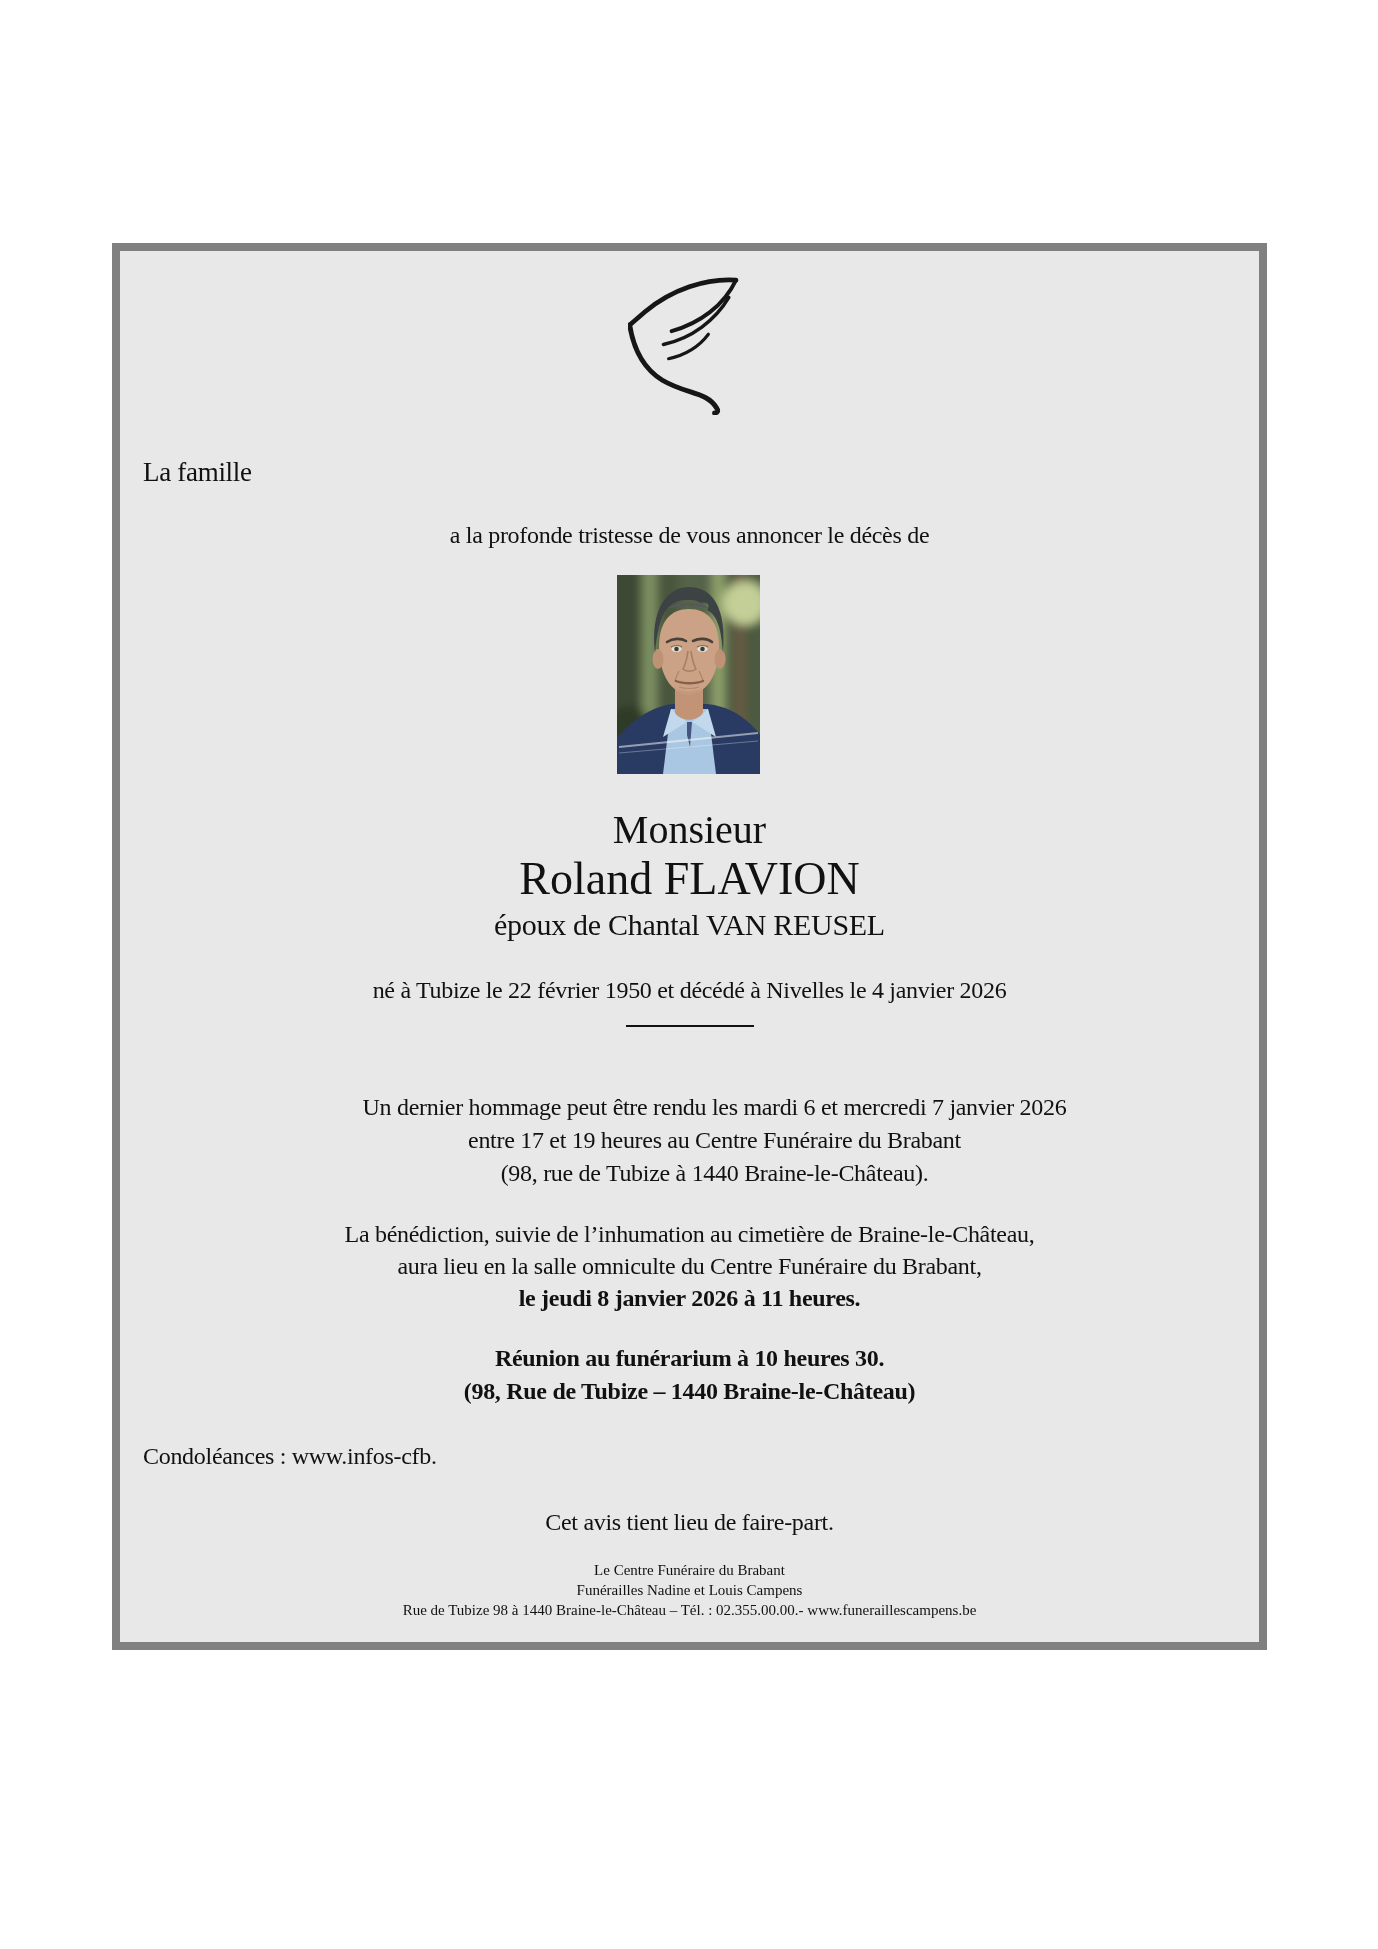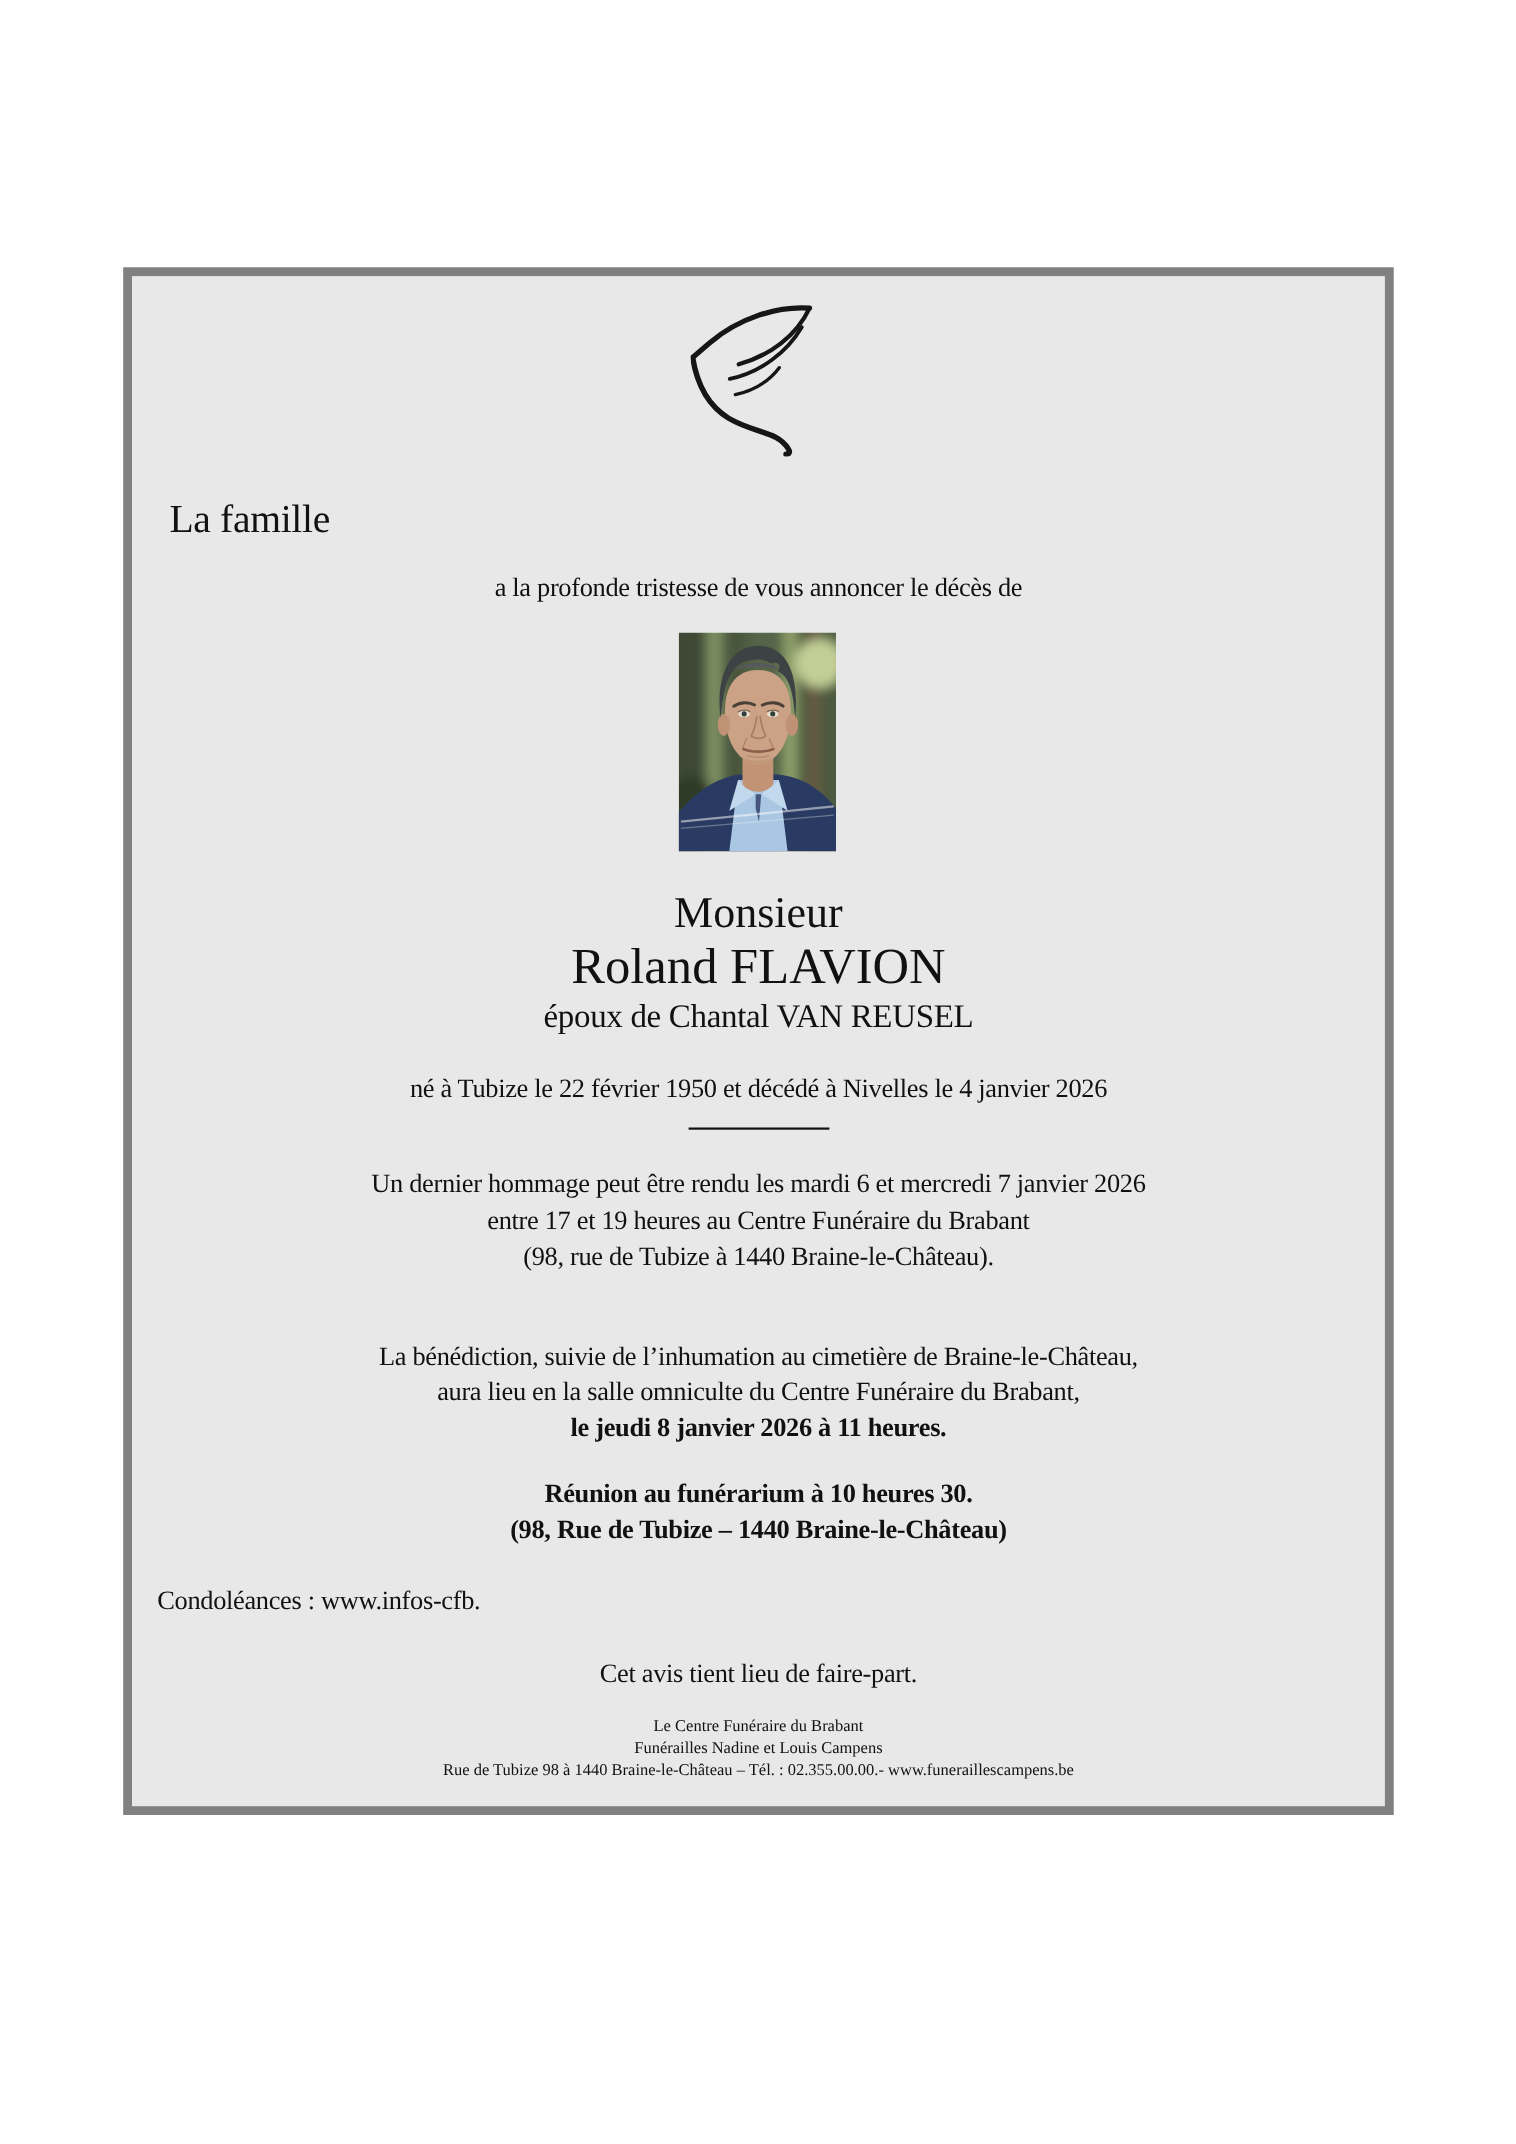--- a/index.html
+++ b/index.html
@@ -37,24 +37,23 @@
   .dove-wrap {
     left: 50%;
     margin-left: -62px;
     top: 26px;
     width: 124px;
     height: 138px;
   }
   .la-famille {
     left: 23px;
     top: 205px;
-    font-size: 36px;
-    line-height: 32px;
-    letter-spacing: -0.3px;
-    margin-left: 11px;
+    font-size: 27px;
+    line-height: 32px;
+    letter-spacing: -0.3px;
   }
   .announce {
     top: 268px;
     font-size: 24px;
     line-height: 32px;
     letter-spacing: -0.3px;
   }
   .photo {
     left: 497px;
     top: 324px;
@@ -90,21 +89,21 @@
     margin-left: -64px;
     top: 774px;
     width: 128px;
     height: 2px;
     background: #111111;
   }
   .para {
     font-size: 24px;
     letter-spacing: -0.3px;
   }
-  .tribute  { top: 810px;  line-height: 33px; }
+  .tribute  { top: 840px;  line-height: 33px; margin-left: 25px; }
   .ceremony { top: 967px;  line-height: 32px; }
   .meeting  { top: 1091px; line-height: 33px; font-weight: bold; }
   .bold-line { font-weight: bold; }
   .condolences {
     left: 23px;
     top: 1188px;
     font-size: 24px;
     line-height: 34px;
     font-weight: normal;
     letter-spacing: -0.3px;

